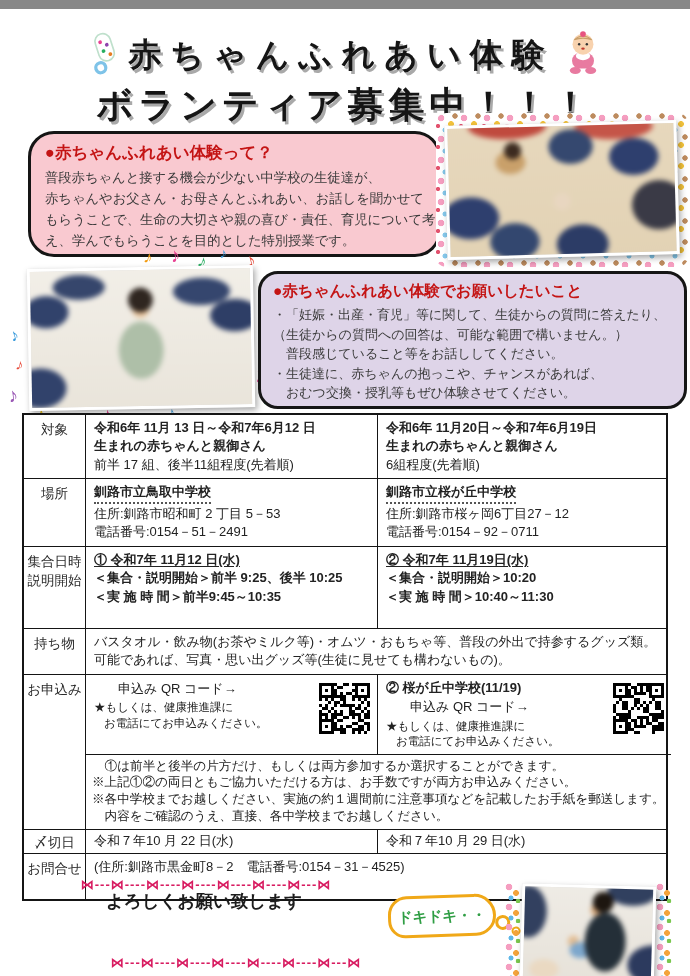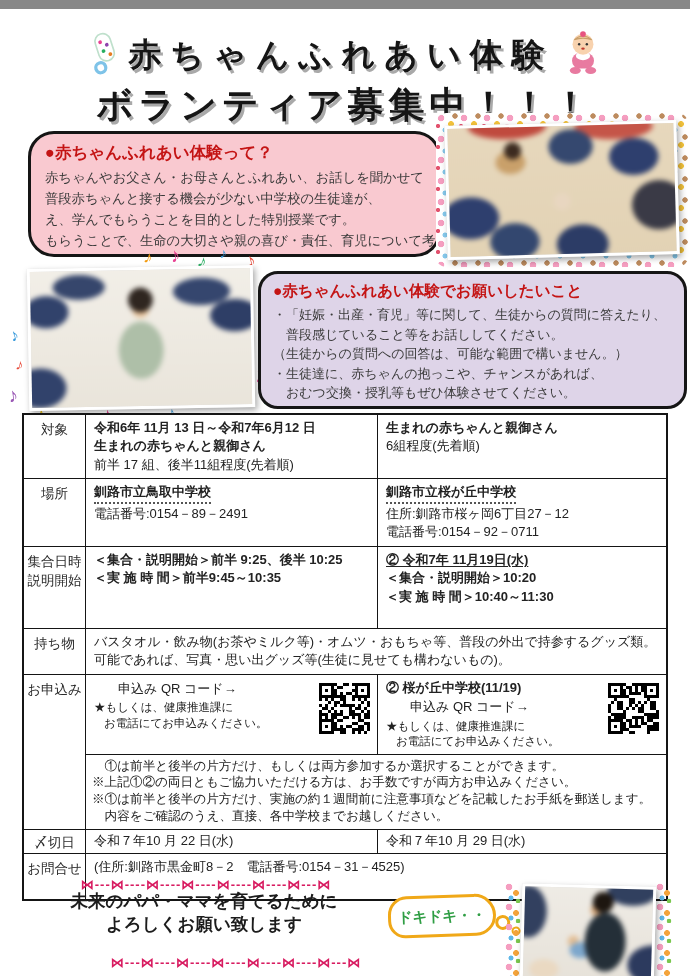--- a/index.html
+++ b/index.html
@@ -169,24 +169,24 @@
           <circle cx="20.5" cy="12" r="1.1" fill="#333"></circle>
           <ellipse cx="17" cy="16" rx="1.6" ry="1.1" fill="#c0392b"></ellipse>
         </svg>
       </span>
     </div>
     <div class="t2">ボランティア募集中！！！</div>
   </header>
 
   <section class="pinkbox">
     <div class="boxhead">●赤ちゃんふれあい体験って？</div>
+    <div class="boxline">普段赤ちゃんと接する機会が少ない中学校の生徒達が、</div>
     <div class="boxline">赤ちゃんやお父さん・お母さんとふれあい、お話しを聞かせて</div>
-    <div class="boxline">普段赤ちゃんと接する機会が少ない中学校の生徒達が、</div>
+    <div class="boxline">もらうことで、生命の大切さや親の喜び・責任、育児について考</div>
     <div class="boxline">え、学んでもらうことを目的とした特別授業です。</div>
-    <div class="boxline">もらうことで、生命の大切さや親の喜び・責任、育児について考</div>
   </section>
 
   <div class="photo1-frame confetti">
     <div class="photo photo1">
       <div class="blur p1"></div>
     </div>
   </div>
 
   <div class="photo2-wrap">
     <span class="note" style="left:132px;top:-6px;transform:rotate(15deg)">♪</span>
@@ -208,60 +208,63 @@
     <span class="note" style="left:124px;top:156px;transform:rotate(-18deg)">♪</span>
     <span class="note" style="left:156px;top:150px;font-size:14px;transform:rotate(8deg)">♪</span>
     <div class="photo photo2">
       <div class="blur p2"></div>
     </div>
   </div>
 
   <section class="purplebox">
     <div class="boxhead">●赤ちゃんふれあい体験でお願いしたいこと</div>
     <div class="boxline">・「妊娠・出産・育児」等に関して、生徒からの質問に答えたり、</div>
+    <div class="boxline">（生徒からの質問への回答は、可能な範囲で構いません。）</div>
     <div class="boxline">　普段感じていること等をお話ししてください。</div>
-    <div class="boxline">（生徒からの質問への回答は、可能な範囲で構いません。）</div>
     <div class="boxline">・生徒達に、赤ちゃんの抱っこや、チャンスがあれば、</div>
     <div class="boxline">　おむつ交換・授乳等もぜひ体験させてください。</div>
   </section>
 
   <div class="tbl">
 
     <div class="trow r-target">
       <div class="tlabel">対象</div>
       <div class="tcell c1">
         <div class="b">令和6年 11月 13 日～令和7年6月12 日</div>
         <div class="b">生まれの赤ちゃんと親御さん</div>
         <div>前半 17 組、後半11組程度(先着順)</div>
       </div>
       <div class="tcell c2">
+        <div class="b">令和6年 11月20日～令和7年6月19日</div>
         <div class="b">生まれの赤ちゃんと親御さん</div>
         <div>6組程度(先着順)</div>
       </div>
     </div>
 
     <div class="trow r-place">
       <div class="tlabel">場所</div>
       <div class="tcell c1">
         <div><span class="uname">釧路市立鳥取中学校</span></div>
-        <div>電話番号:0154－89－2491</div>
+        <div>住所:釧路市昭和町 2 丁目 5－53</div>
+        <div>電話番号:0154－51－2491</div>
       </div>
       <div class="tcell c2">
         <div><span class="uname">釧路市立桜が丘中学校</span></div>
         <div>住所:釧路市桜ヶ岡6丁目27－12</div>
         <div>電話番号:0154－92－0711</div>
       </div>
     </div>
 
     <div class="trow r-sched">
       <div class="tlabel">
         <div>集合日時</div>
         <div>説明開始</div>
       </div>
       <div class="tcell c1">
+        <div><span class="udate">① 令和7年 11月12 日(水)</span></div>
         <div class="sub">＜集合・説明開始＞前半 9:25、後半 10:25</div>
         <div class="sub">＜実 施 時 間＞前半9:45～10:35</div>
       </div>
       <div class="tcell c2">
         <div><span class="udate">② 令和7年 11月19日(水)</span></div>
         <div class="sub">＜集合・説明開始＞10:20</div>
         <div class="sub">＜実 施 時 間＞10:40～11:30</div>
       </div>
     </div>
 
@@ -609,21 +612,21 @@
                 <i style="left: 12px; top: 48px;"></i>
                 <i style="left: 21px; top: 48px;"></i>
                 <i style="left: 24px; top: 48px;"></i>
                 <i style="left: 39px; top: 48px;"></i>
               </div>
           </div>
         </div>
         <div class="apply-notes">
           <div>　①は前半と後半の片方だけ、もしくは両方参加するか選択することができます。</div>
           <div>※上記①②の両日ともご協力いただける方は、お手数ですが両方お申込みください。</div>
-          <div>※①は前半と後半の片方だけ、実施の約１週間前に注意事項などを記載したお手紙を郵送します。</div>
+          <div>※各中学校までお越しください、実施の約１週間前に注意事項などを記載したお手紙を郵送します。</div>
           <div>　内容をご確認のうえ、直接、各中学校までお越しください。</div>
         </div>
       </div>
     </div>
 
     <div class="trow r-deadline">
       <div class="tlabel">〆切日</div>
       <div class="tcell c1">令和７年10 月 22 日(水)</div>
       <div class="tcell c2">令和７年10 月 29 日(水)</div>
     </div>
@@ -632,21 +635,20 @@
       <div class="tlabel">お問合せ</div>
       <div class="tcell c2">
         <div>(住所:釧路市黒金町8－2　電話番号:0154－31－4525)</div>
       </div>
     </div>
 
   </div>
 
   <div class="ribbon ribbon-top">⋈---⋈----⋈----⋈----⋈----⋈----⋈---⋈</div>
   <div class="footer-msg">
-    <div>未来のパパ・ママを育てるために</div>
     <div>よろしくお願い致します</div>
   </div>
   <div class="ribbon ribbon-bottom">⋈---⋈----⋈----⋈----⋈----⋈----⋈---⋈</div>
 
   <div class="bubble">ドキドキ・・</div>
 
   <div class="photo3-wrap">
     <div class="dots-strip strip-left"></div>
     <div class="dots-strip strip-right"></div>
     <div class="photo photo3">

